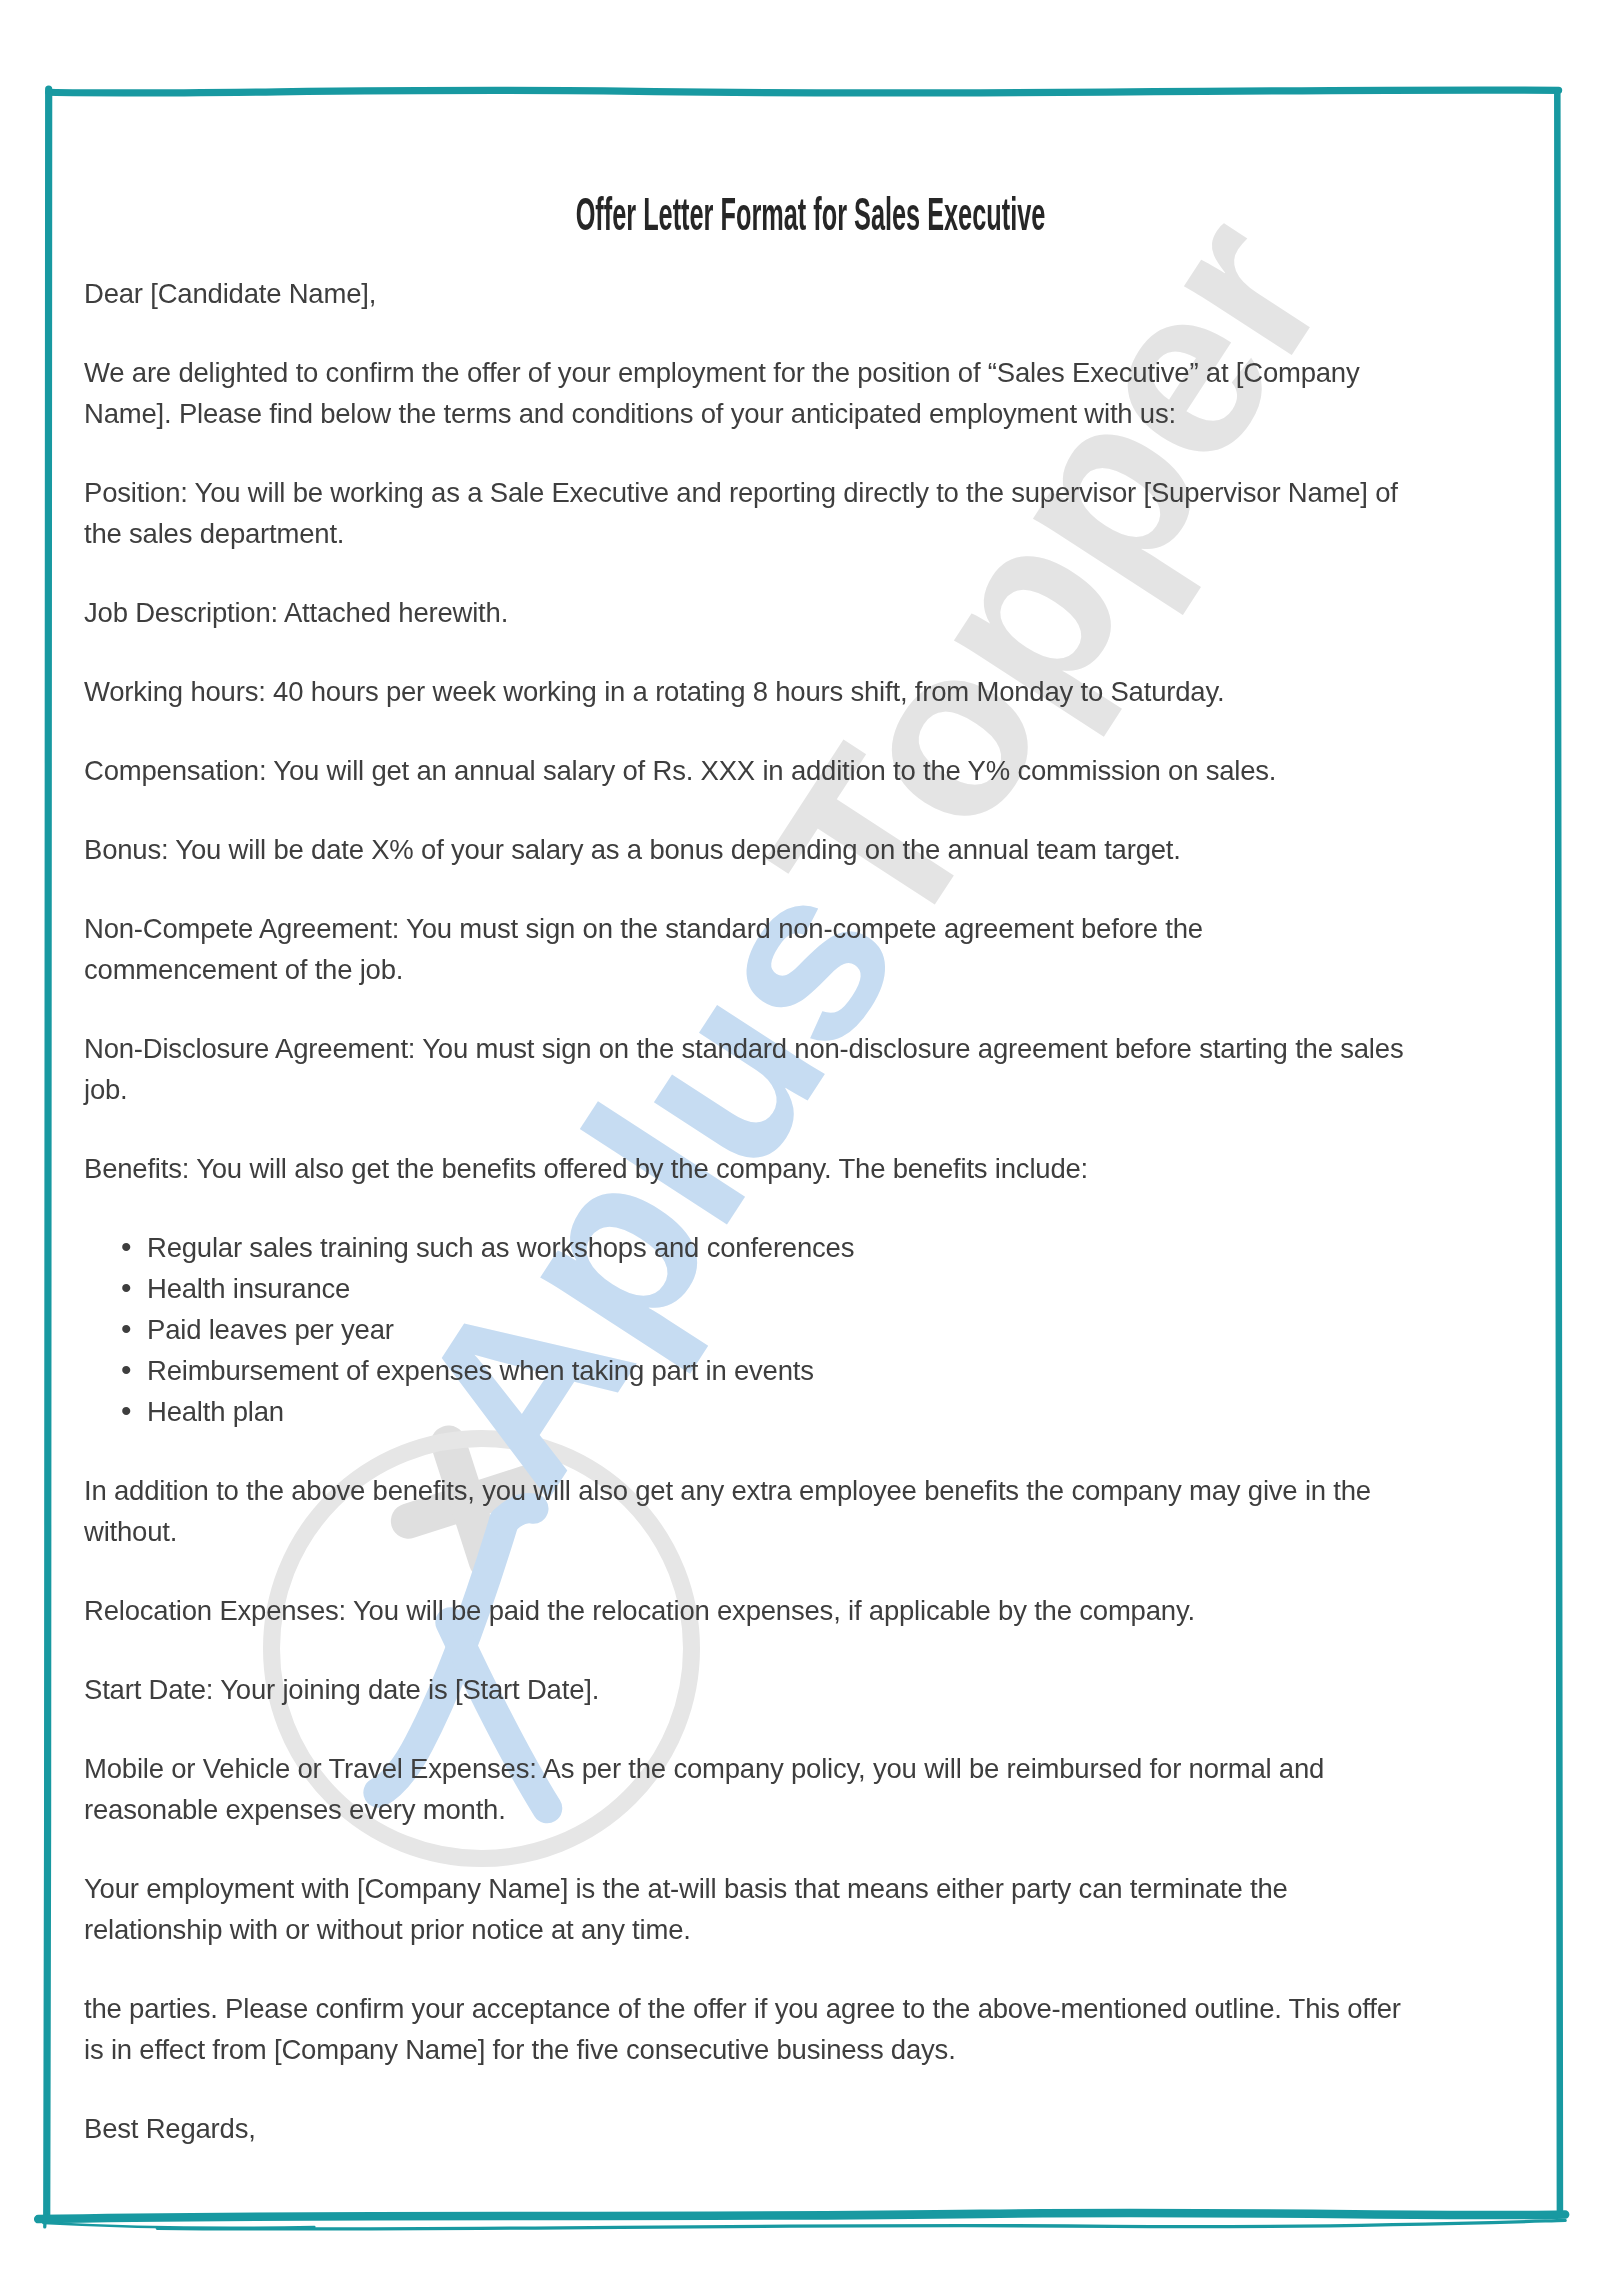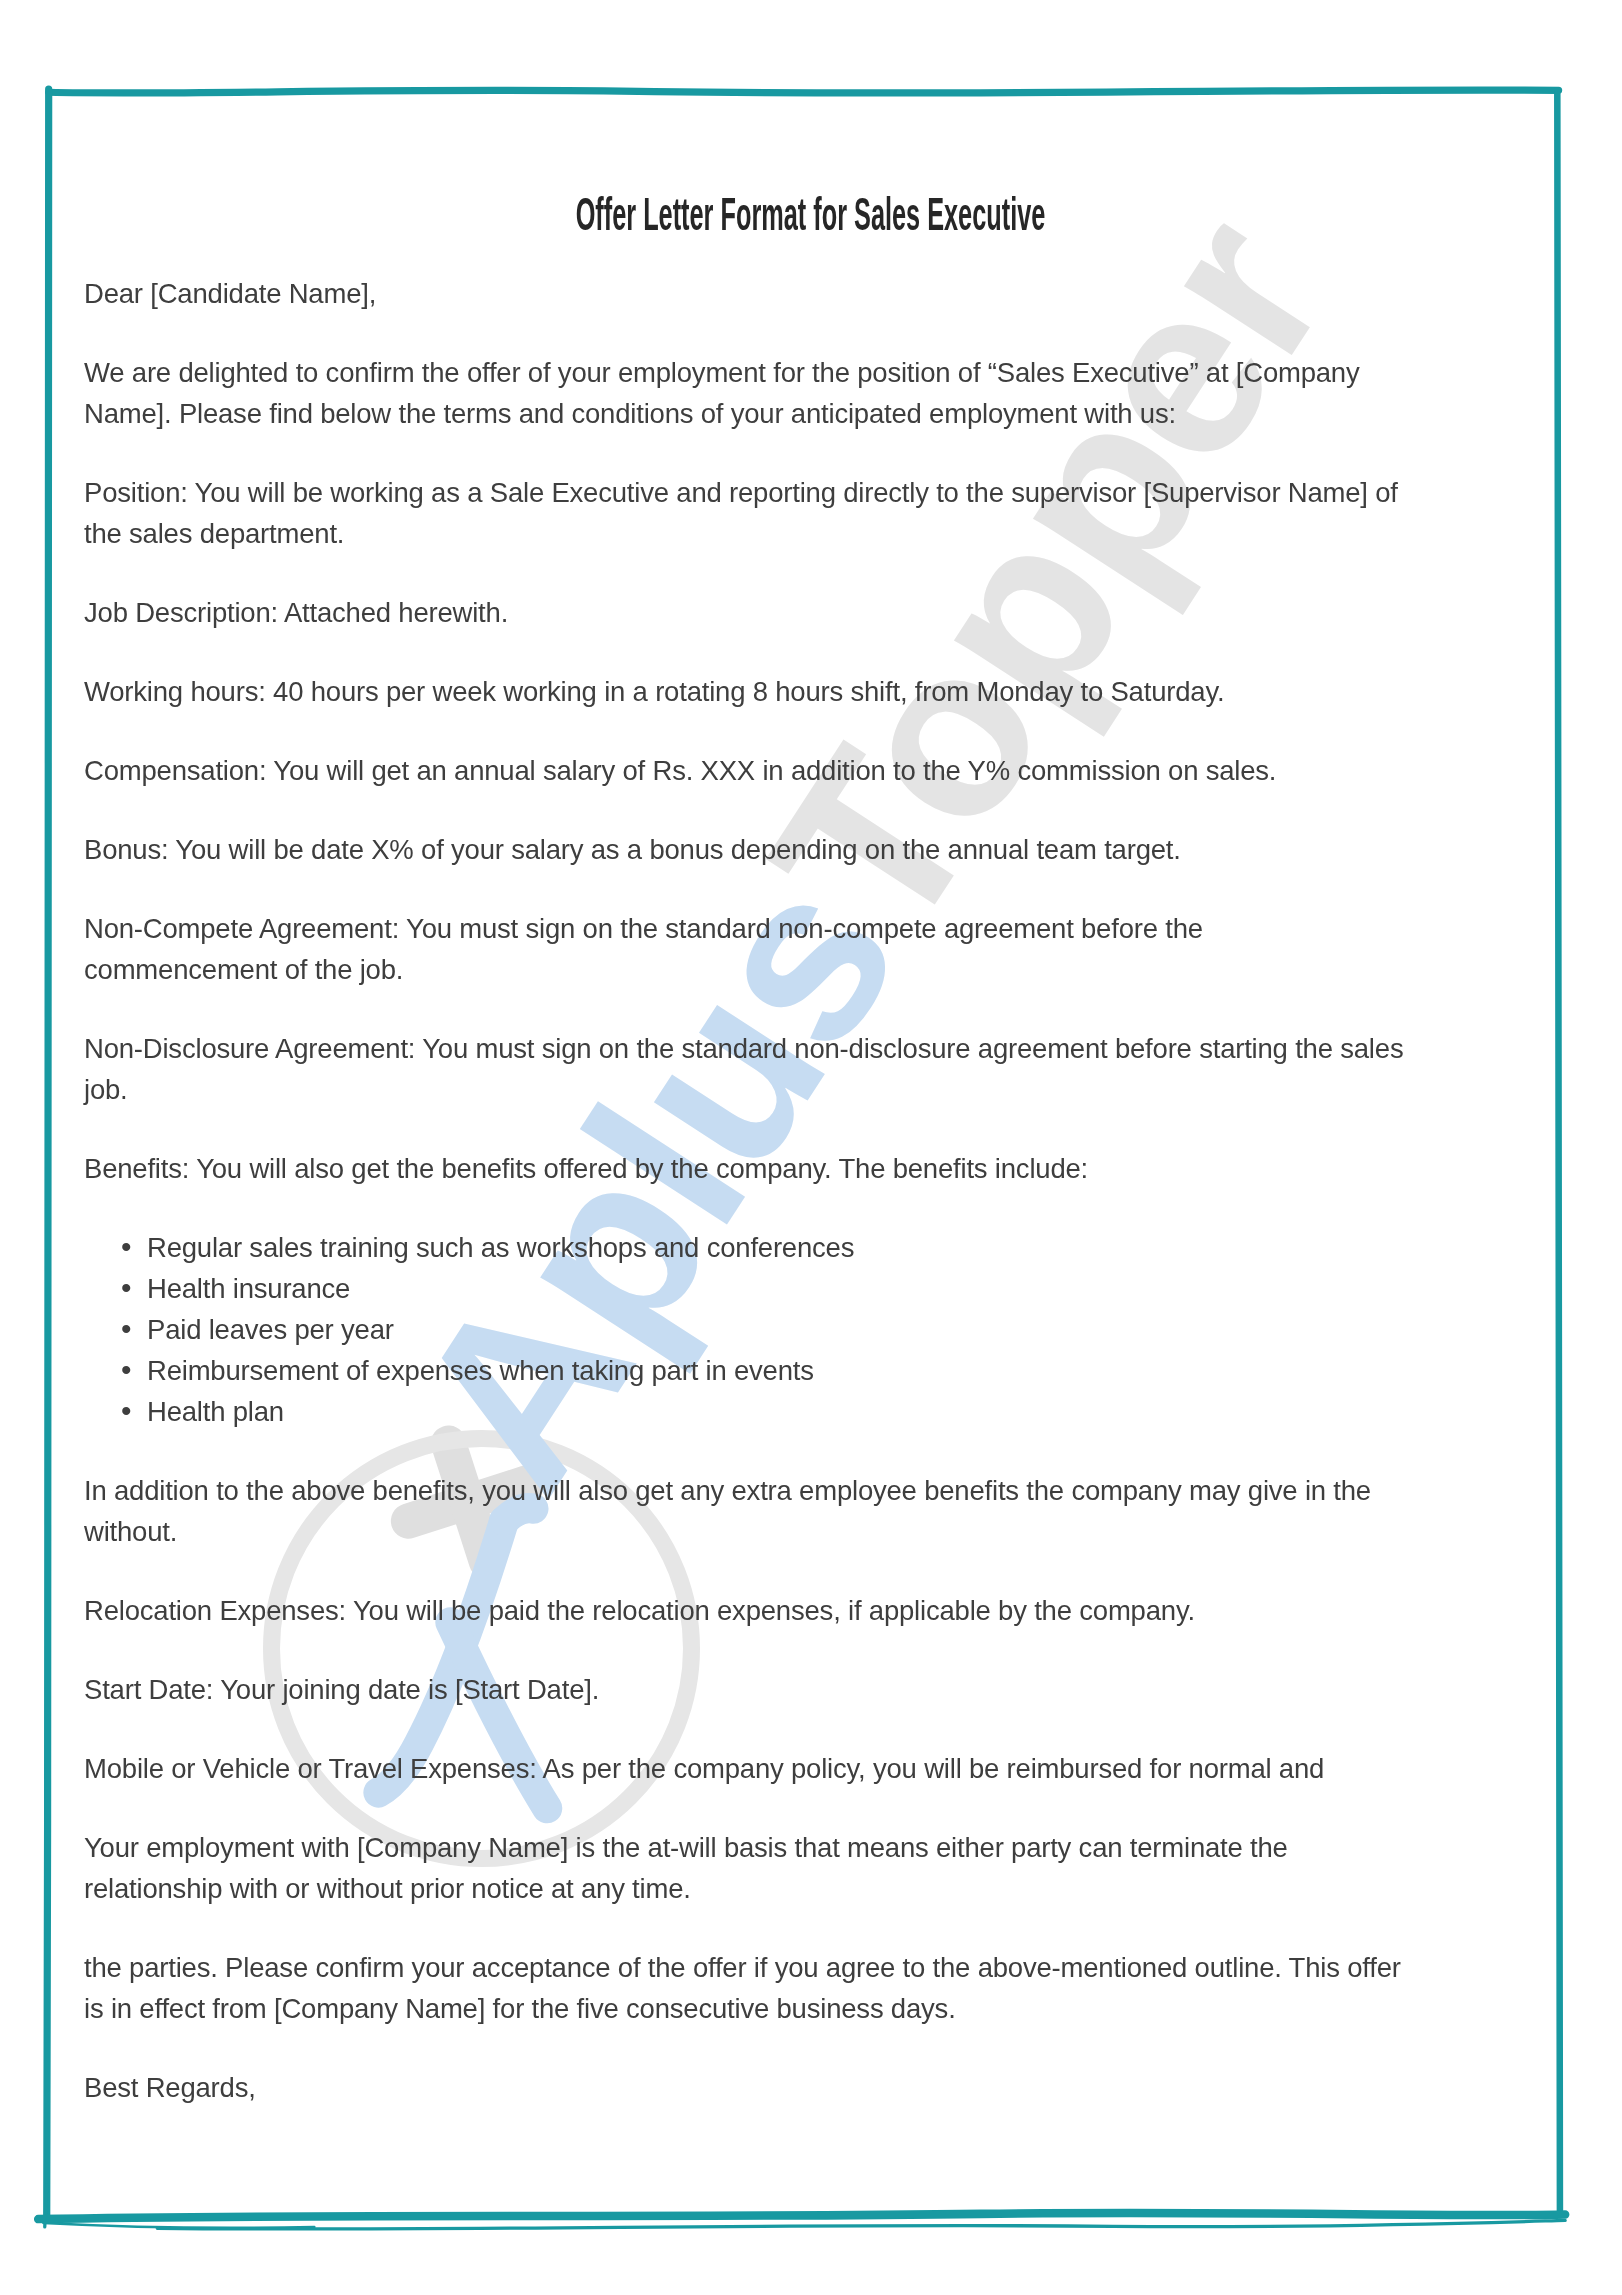--- a/index.html
+++ b/index.html
@@ -152,20 +152,21 @@
   <div class="para">
     <div class="line">Relocation Expenses: You will be paid the relocation expenses, if applicable by the company.</div>
   </div>
 
   <div class="para">
     <div class="line">Start Date: Your joining date is [Start Date].</div>
   </div>
 
   <div class="para">
     <div class="line">Mobile or Vehicle or Travel Expenses: As per the company policy, you will be reimbursed for normal and</div>
+    <div class="line">reasonable expenses every month.</div>
   </div>
 
   <div class="para">
     <div class="line">Your employment with [Company Name] is the at-will basis that means either party can terminate the</div>
     <div class="line">relationship with or without prior notice at any time.</div>
   </div>
 
   <div class="para">
     <div class="line">the parties. Please confirm your acceptance of the offer if you agree to the above-mentioned outline. This offer</div>
     <div class="line">is in effect from [Company Name] for the five consecutive business days.</div>

